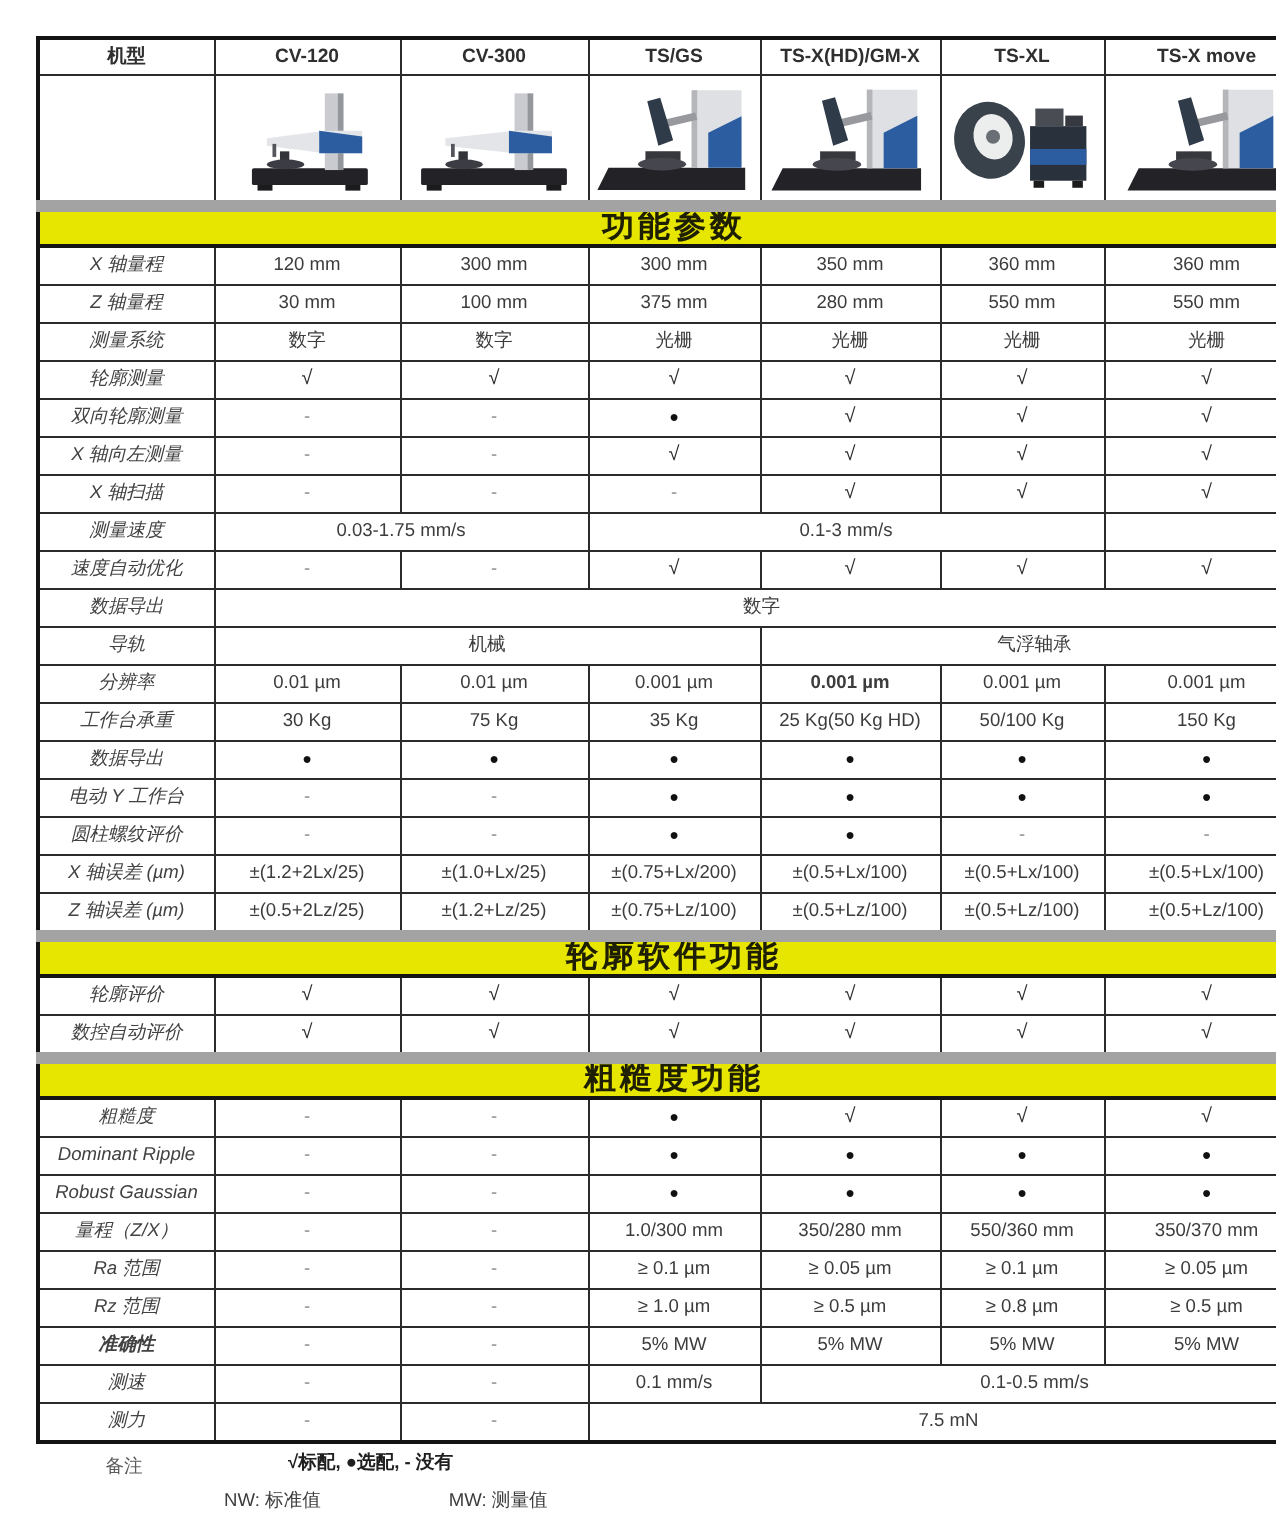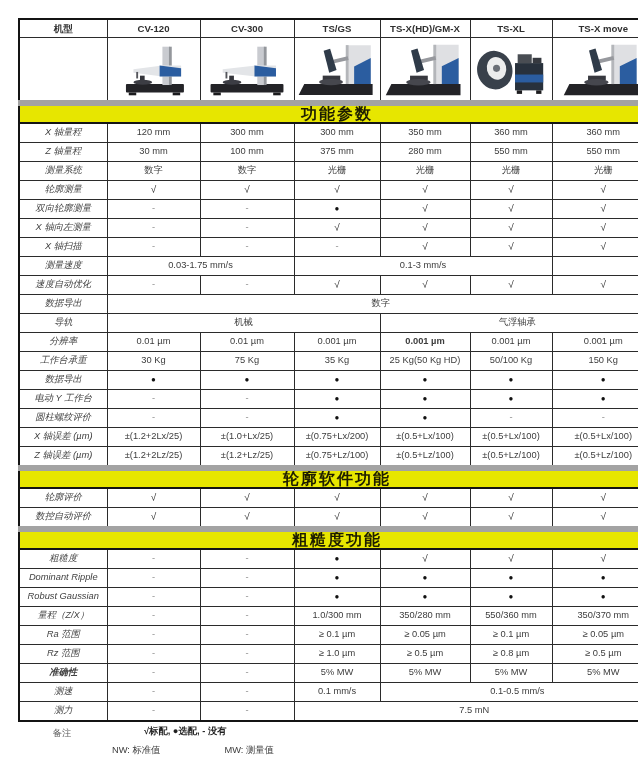--- a/index.html
+++ b/index.html
@@ -279,21 +279,21 @@
           <td class="lbl">X 轴误差 (µm)</td>
           <td>±(1.2+2Lx/25)</td>
           <td>±(1.0+Lx/25)</td>
           <td>±(0.75+Lx/200)</td>
           <td>±(0.5+Lx/100)</td>
           <td>±(0.5+Lx/100)</td>
           <td>±(0.5+Lx/100)</td>
         </tr>
         <tr>
           <td class="lbl">Z 轴误差 (µm)</td>
-          <td>±(1.2+2Lz/25)</td>
+          <td>±(0.5+2Lz/25)</td>
           <td>±(1.2+Lz/25)</td>
           <td>±(0.75+Lz/100)</td>
           <td>±(0.5+Lz/100)</td>
           <td>±(0.5+Lz/100)</td>
           <td>±(0.5+Lz/100)</td>
         </tr>
         <tr>
           <td class="band" colspan="7">轮廓软件功能</td>
         </tr>
         <tr>

